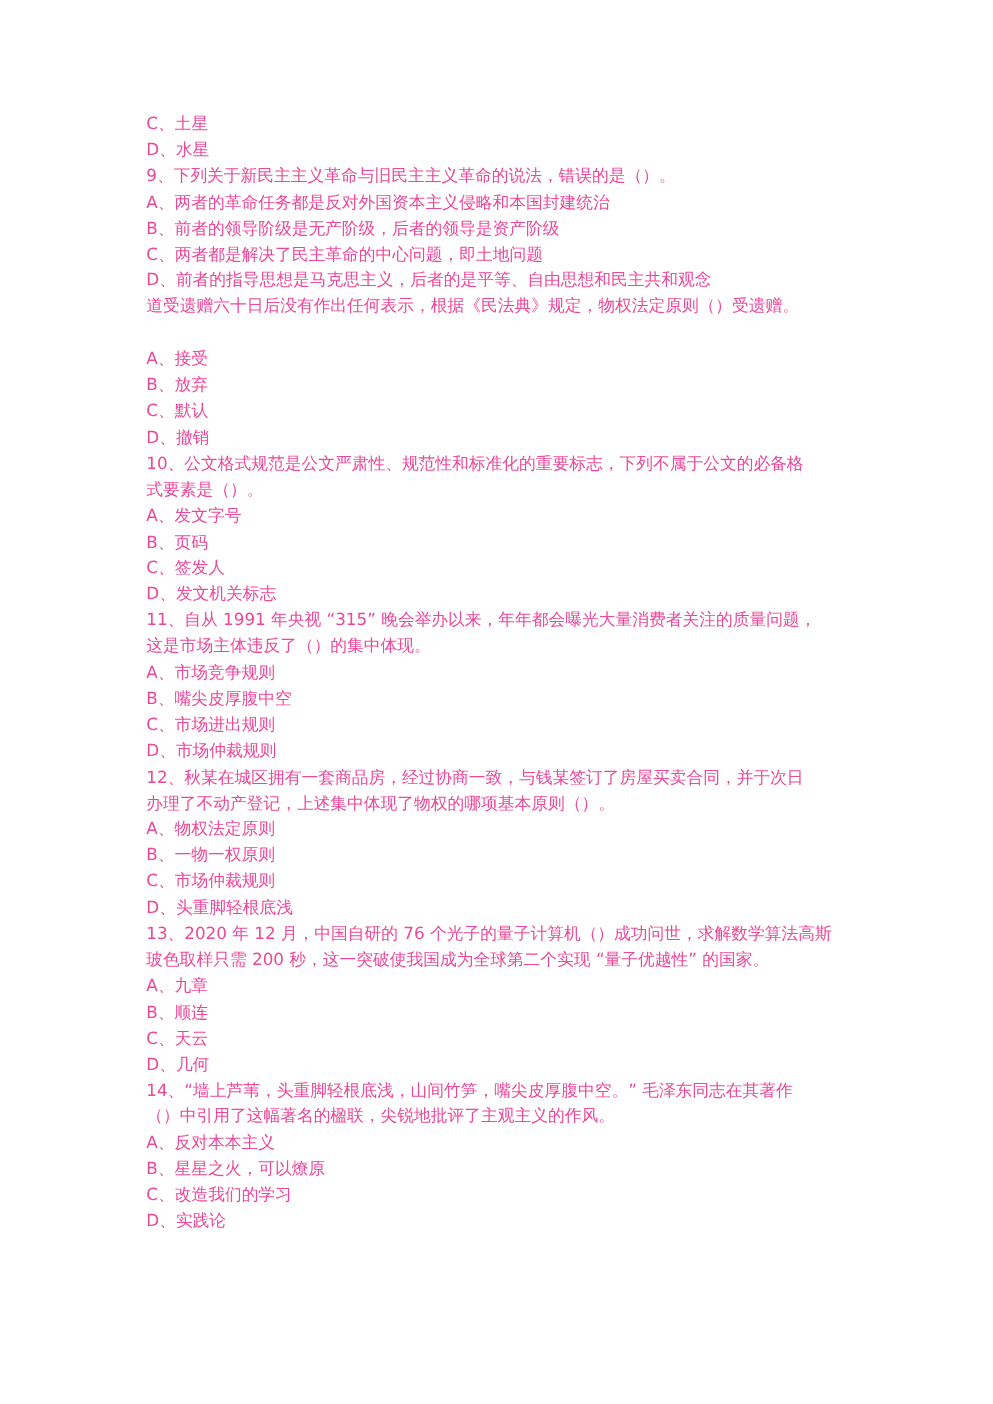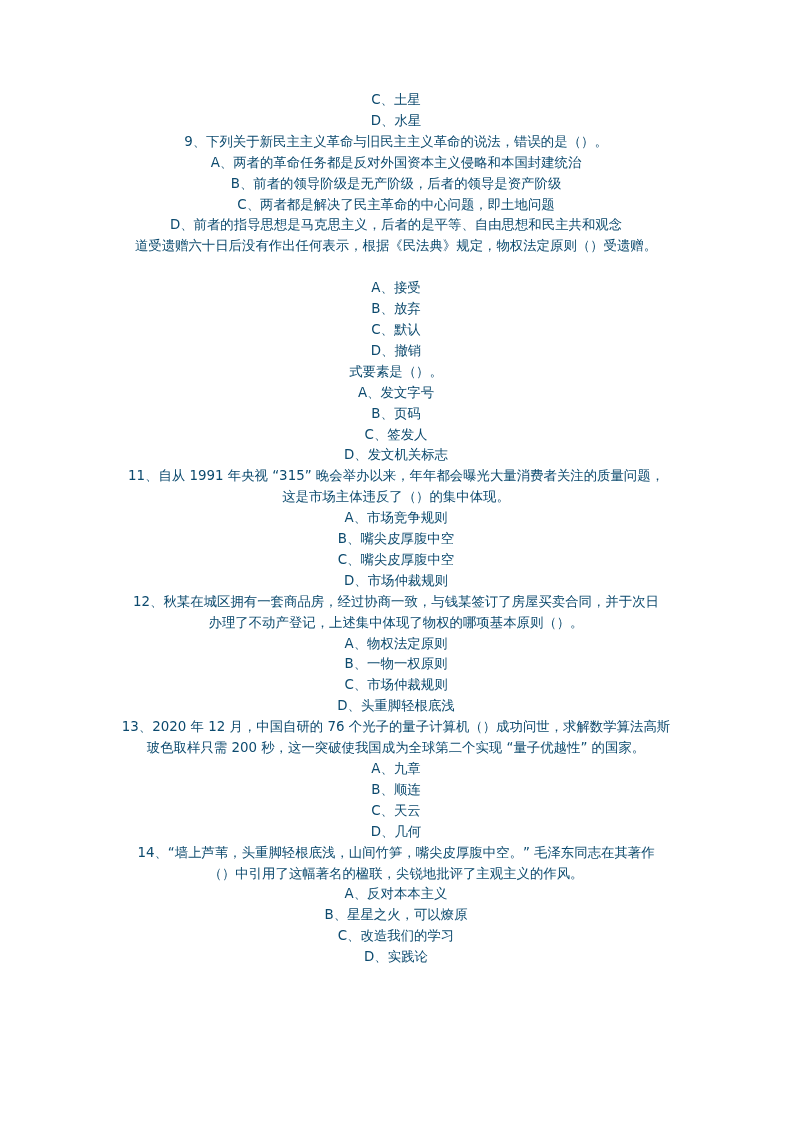--- a/index.html
+++ b/index.html
@@ -31,22 +31,22 @@
     width: 558px;
   }
 
   
   .doc-line {
     font-size: 13.4px;
     line-height: 20.9px;
     white-space: pre-wrap;
     word-break: break-all;
     letter-spacing: 0px;
-    color: #0c4a6e;
-    text-align: center;
+    color: #ec4899;
+    text-align: left;
     min-height: 20.9px;
   }
 
   
   .doc-line.blank {
     min-height: 20.9px;
   }
 </style>
 </head>
 <body>
@@ -59,30 +59,31 @@
       <div class="doc-line">A、两者的革命任务都是反对外国资本主义侵略和本国封建统治</div>
       <div class="doc-line">B、前者的领导阶级是无产阶级，后者的领导是资产阶级</div>
       <div class="doc-line">C、两者都是解决了民主革命的中心问题，即土地问题</div>
       <div class="doc-line">D、前者的指导思想是马克思主义，后者的是平等、自由思想和民主共和观念</div>
       <div class="doc-line">道受遗赠六十日后没有作出任何表示，根据《民法典》规定，物权法定原则（）受遗赠。</div>
       <div class="doc-line blank">&nbsp;</div>
       <div class="doc-line">A、接受</div>
       <div class="doc-line">B、放弃</div>
       <div class="doc-line">C、默认</div>
       <div class="doc-line">D、撤销</div>
+      <div class="doc-line">10、公文格式规范是公文严肃性、规范性和标准化的重要标志，下列不属于公文的必备格</div>
       <div class="doc-line">式要素是（）。</div>
       <div class="doc-line">A、发文字号</div>
       <div class="doc-line">B、页码</div>
       <div class="doc-line">C、签发人</div>
       <div class="doc-line">D、发文机关标志</div>
       <div class="doc-line">11、自从 1991 年央视 “315” 晚会举办以来，年年都会曝光大量消费者关注的质量问题，</div>
       <div class="doc-line">这是市场主体违反了（）的集中体现。</div>
       <div class="doc-line">A、市场竞争规则</div>
       <div class="doc-line">B、嘴尖皮厚腹中空</div>
-      <div class="doc-line">C、嘴尖皮厚腹中空</div>
+      <div class="doc-line">C、市场进出规则</div>
       <div class="doc-line">D、市场仲裁规则</div>
       <div class="doc-line">12、秋某在城区拥有一套商品房，经过协商一致，与钱某签订了房屋买卖合同，并于次日</div>
       <div class="doc-line">办理了不动产登记，上述集中体现了物权的哪项基本原则（）。</div>
       <div class="doc-line">A、物权法定原则</div>
       <div class="doc-line">B、一物一权原则</div>
       <div class="doc-line">C、市场仲裁规则</div>
       <div class="doc-line">D、头重脚轻根底浅</div>
       <div class="doc-line">13、2020 年 12 月，中国自研的 76 个光子的量子计算机（）成功问世，求解数学算法高斯</div>
       <div class="doc-line">玻色取样只需 200 秒，这一突破使我国成为全球第二个实现 “量子优越性” 的国家。</div>
       <div class="doc-line">A、九章</div>

